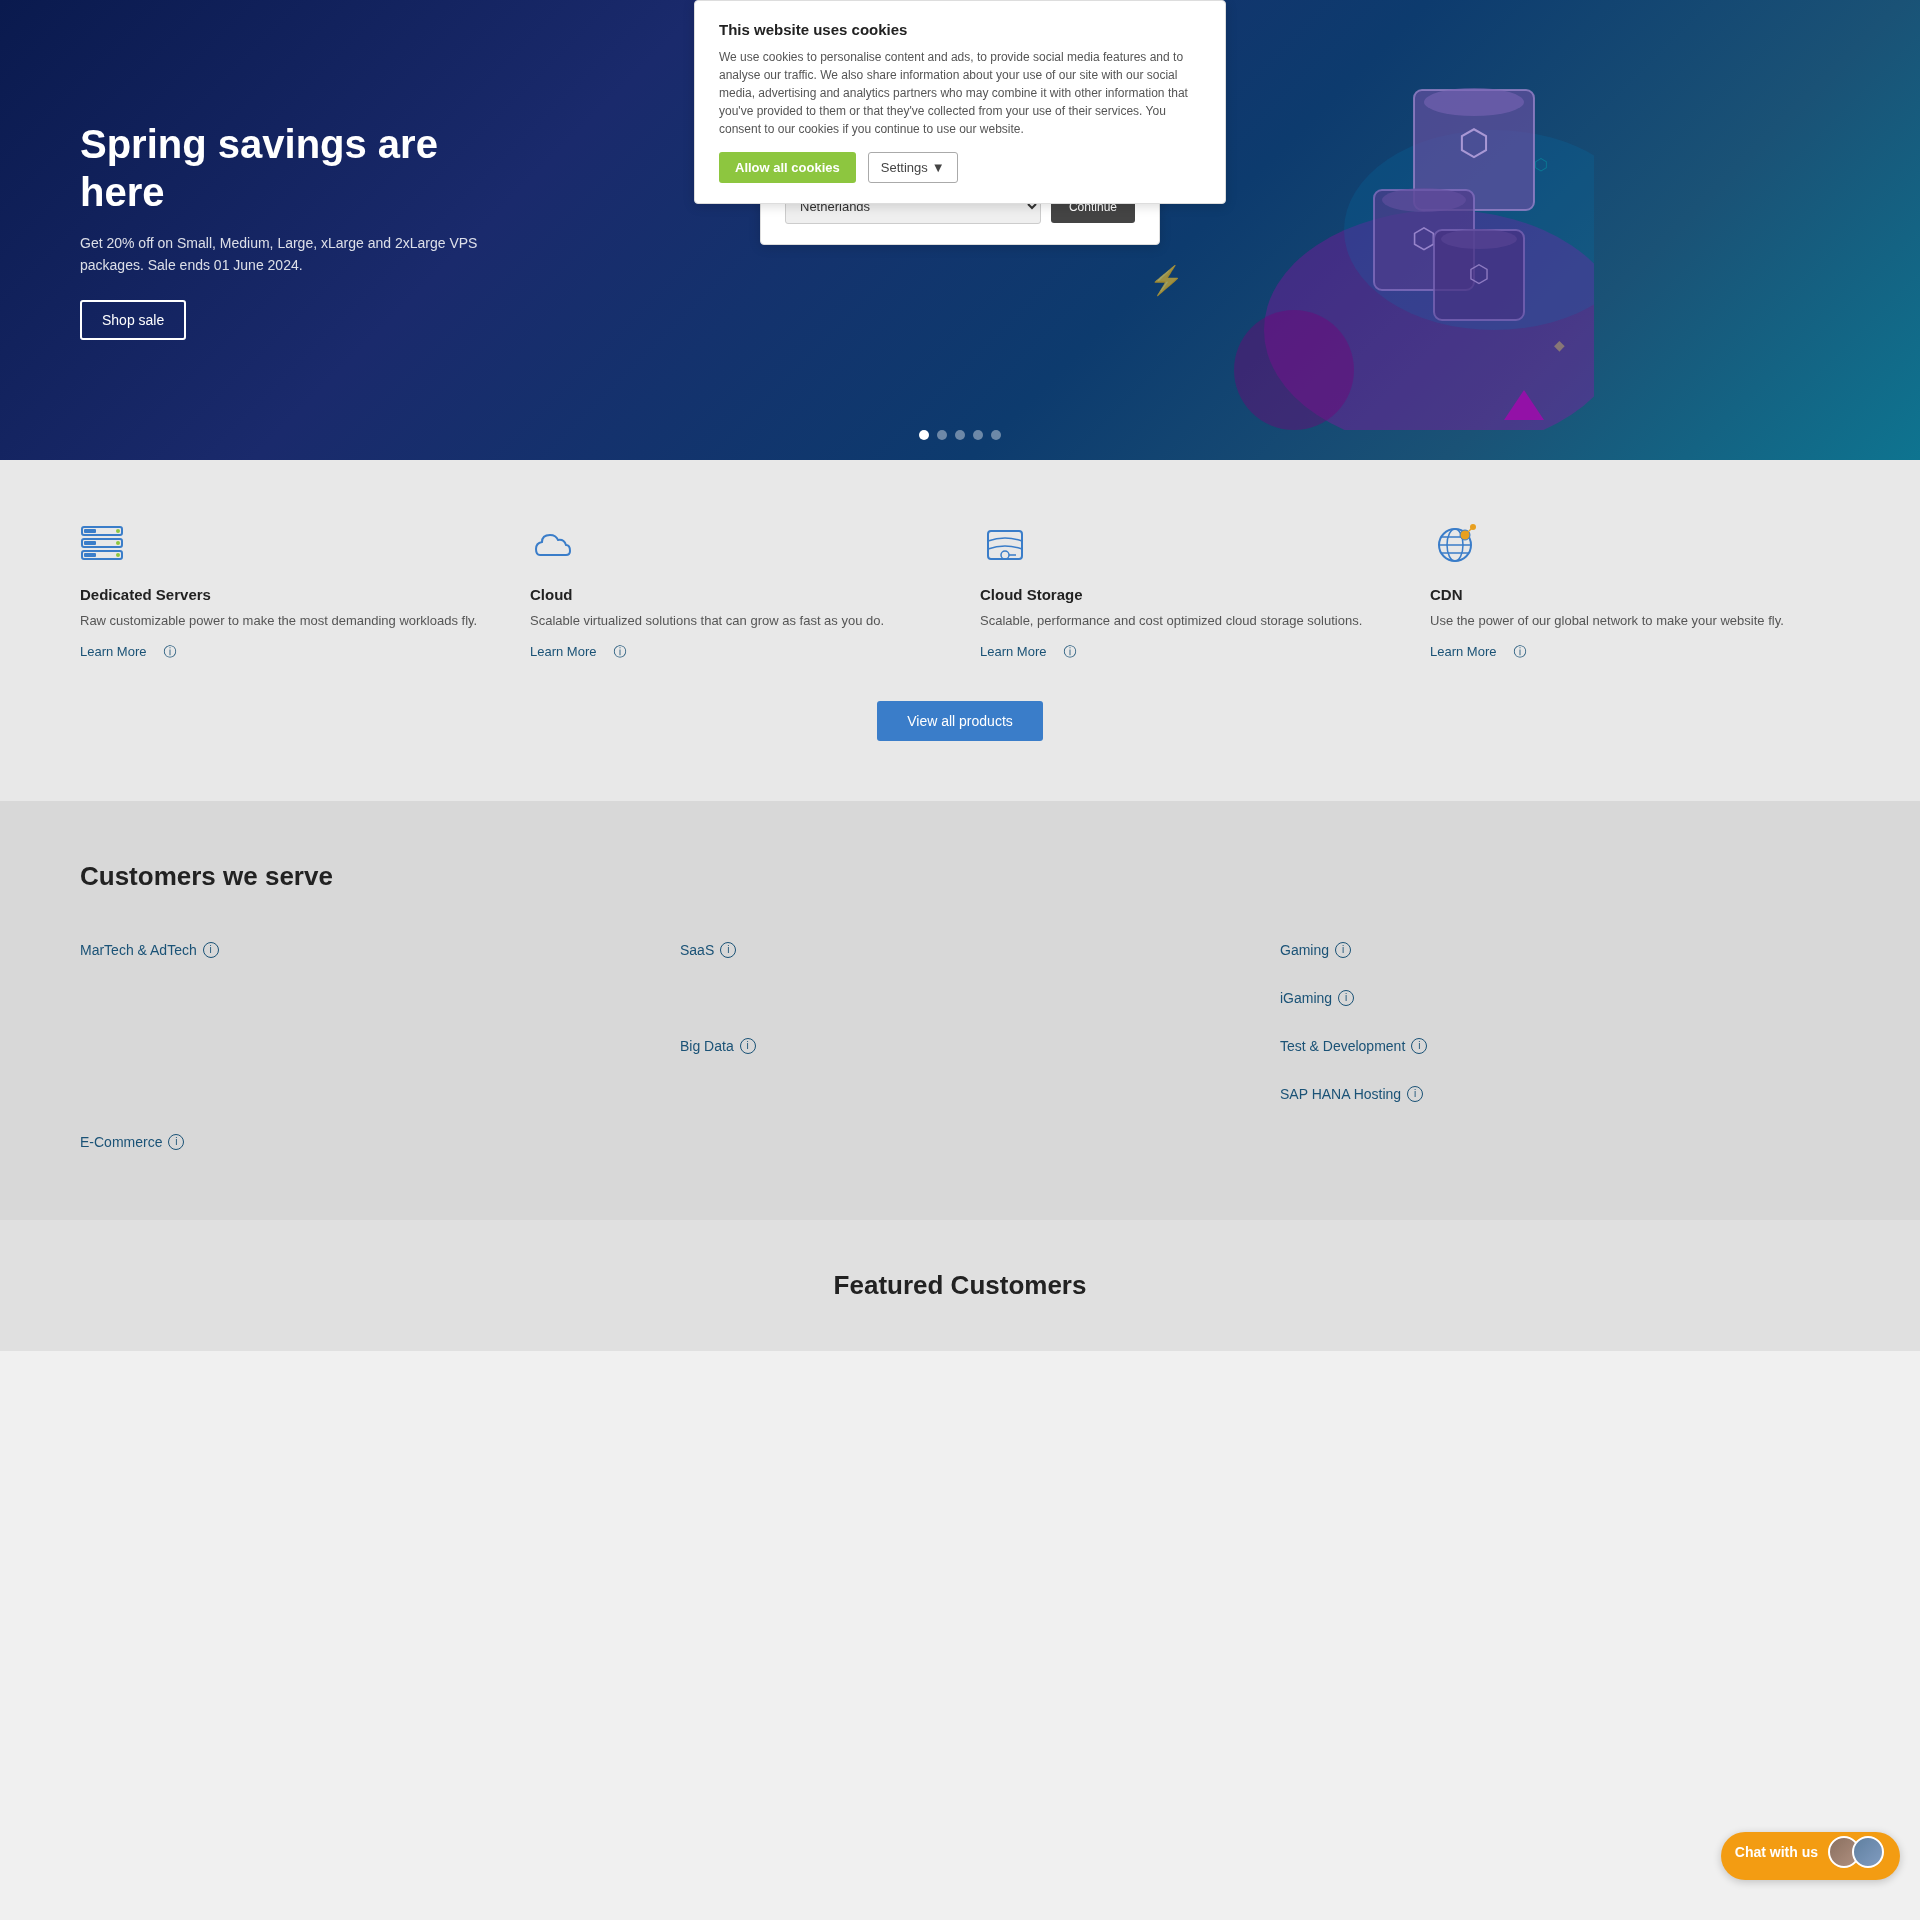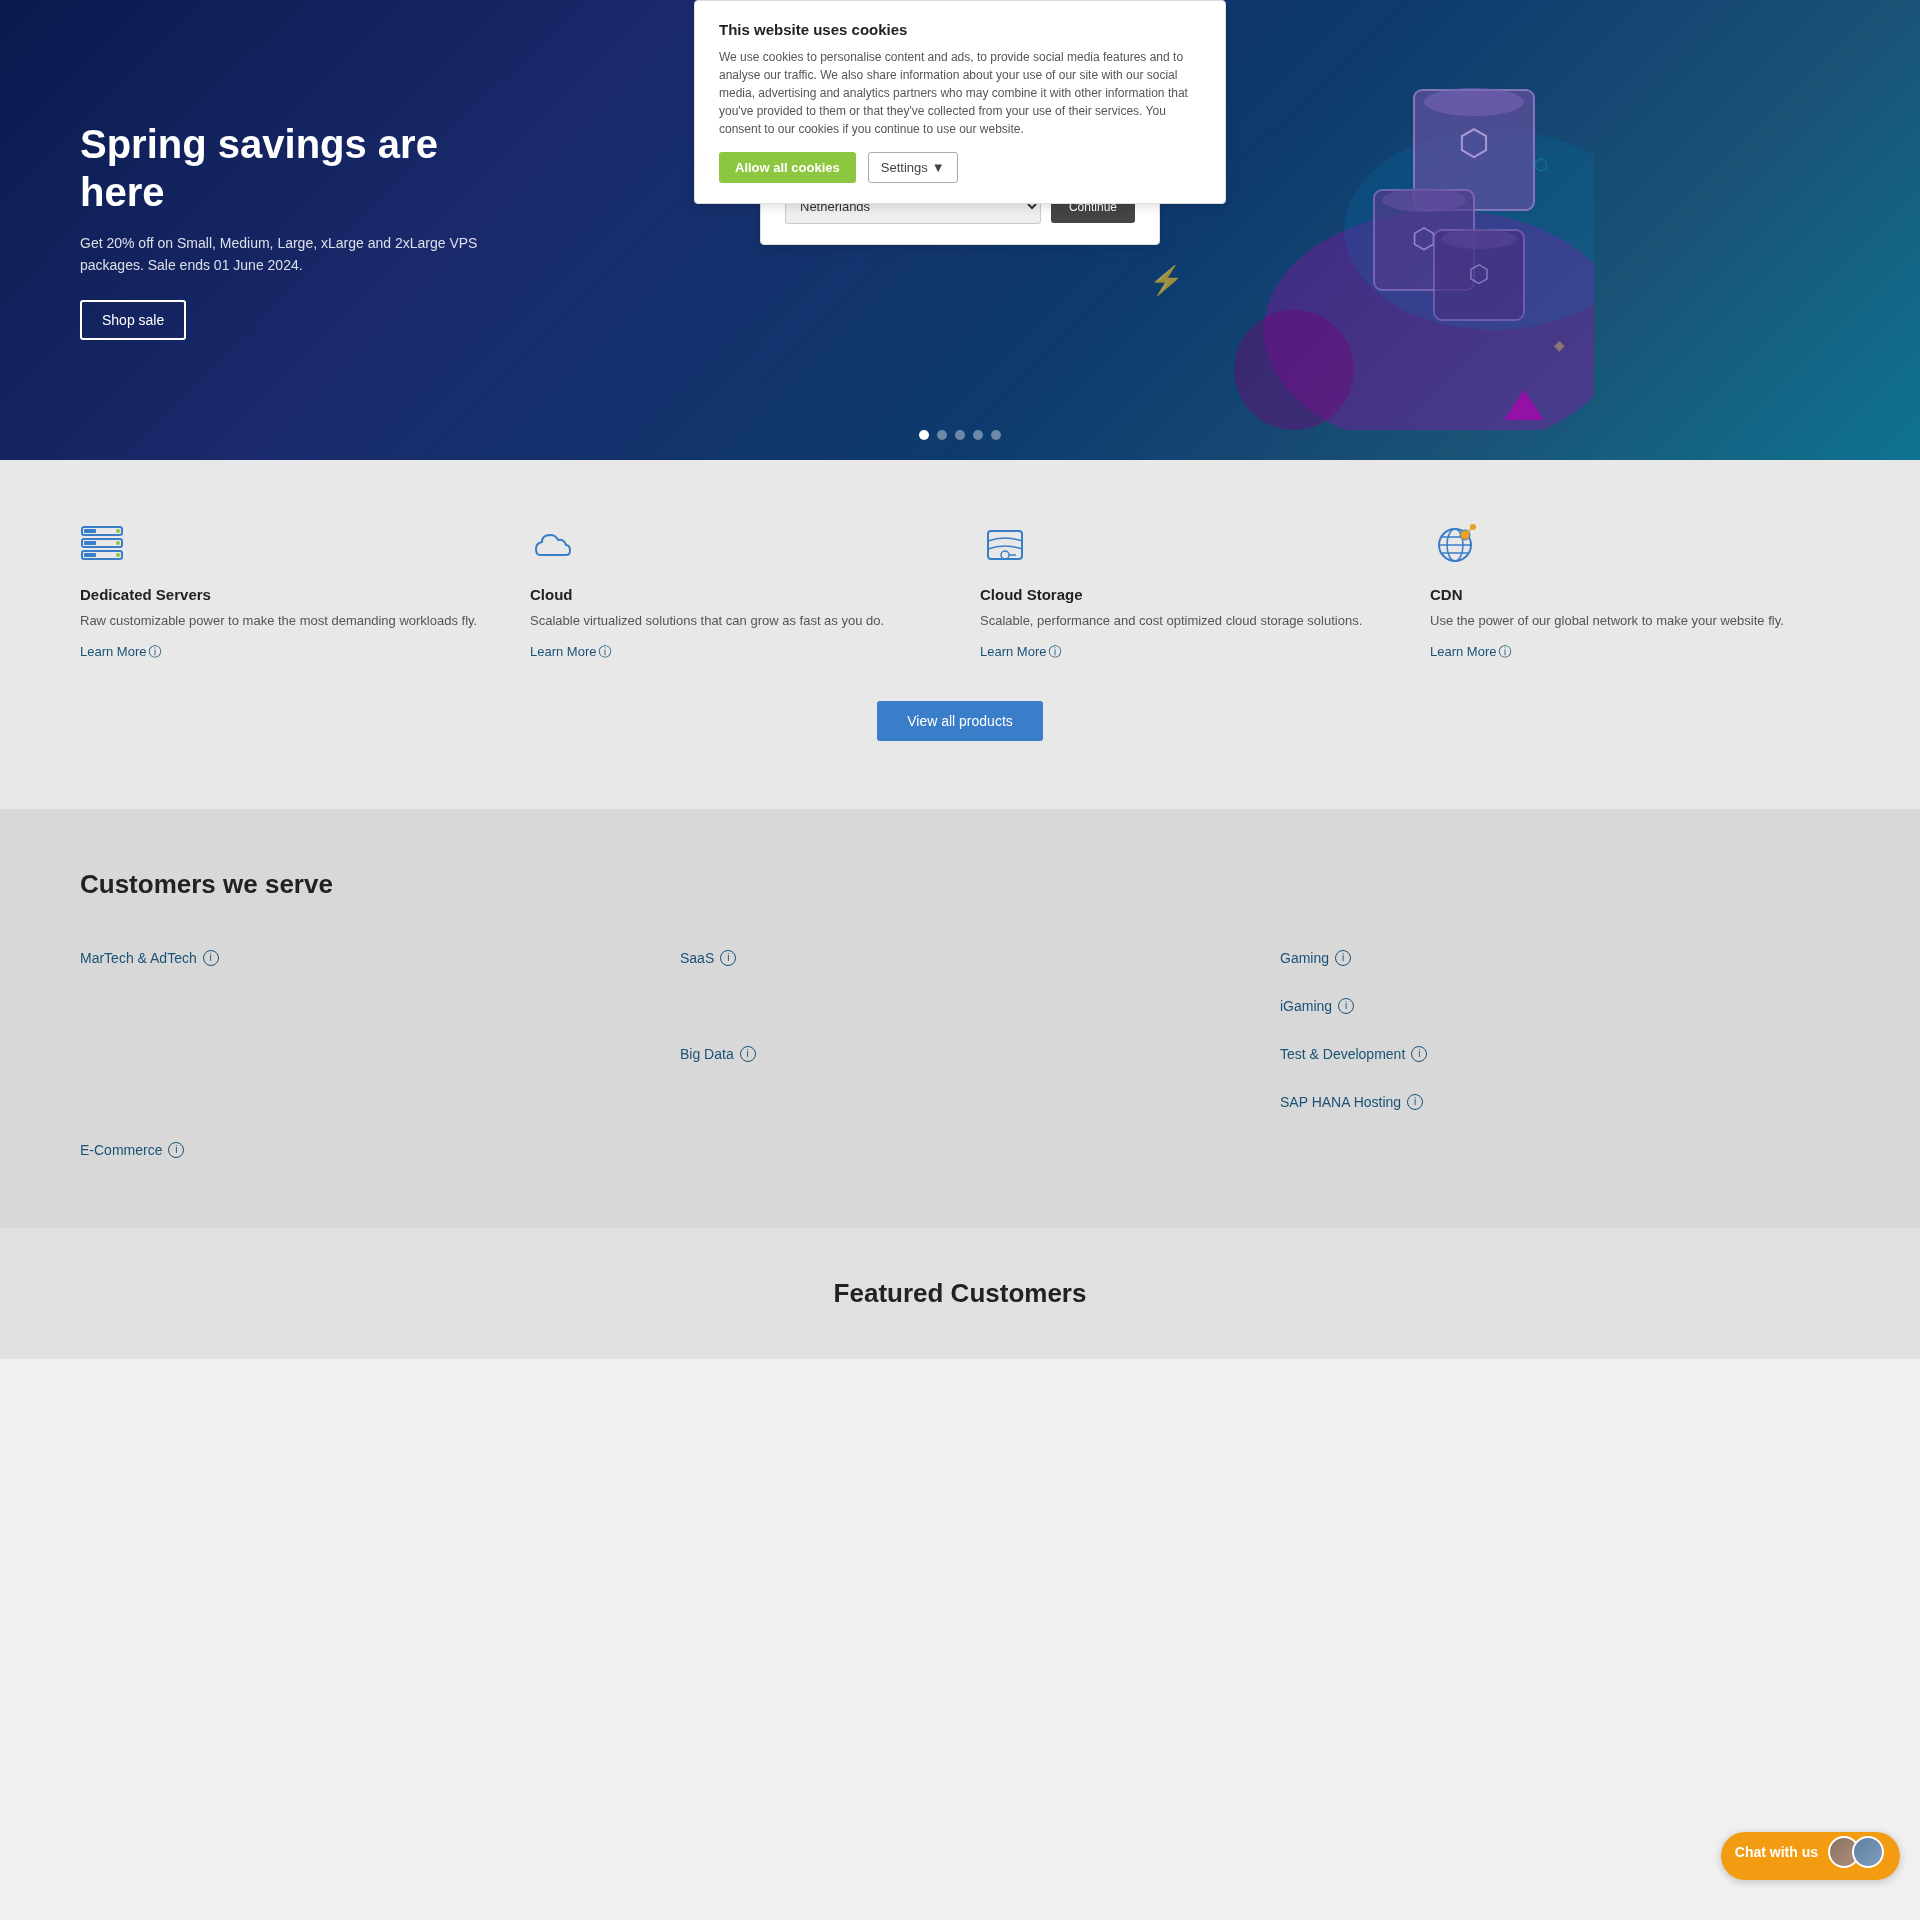--- a/index.html
+++ b/index.html
@@ -207,25 +207,25 @@
       line-height: 1.5;
       margin-bottom: 12px;
     }
     .learn-more {
       color: #1a5276;
       font-size: 13px;
       text-decoration: none;
       cursor: pointer;
       display: flex;
       align-items: center;
-      gap: 2px;
+      gap: 17px;
     }
     .view-all-btn {
       display: block;
-      margin: 8px auto;
+      margin: 0 auto;
       background: #3a7dc9;
       color: #fff;
       border: none;
       padding: 12px 30px;
       border-radius: 3px;
       font-size: 14px;
       cursor: pointer;
       width: fit-content;
     }
 

